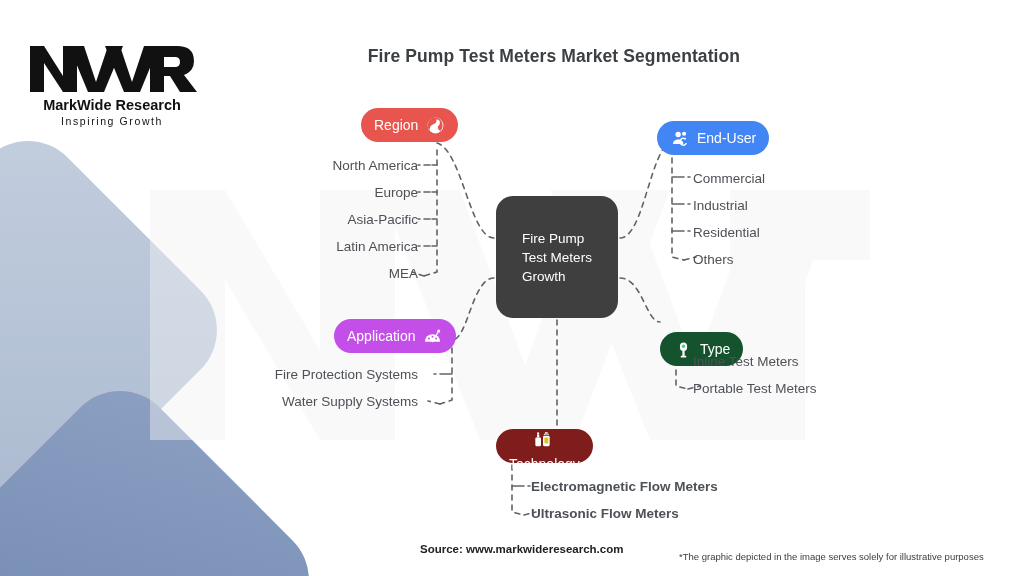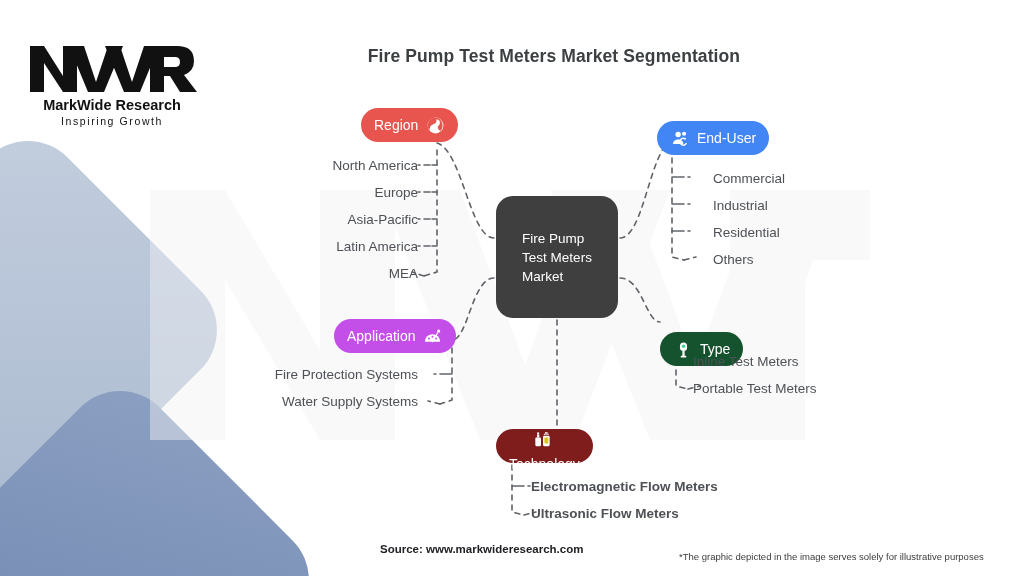--- a/index.html
+++ b/index.html
@@ -72,27 +72,27 @@
   #badge-technology{left:496px;top:429px;background:#7f1d1d;flex-direction:column;}
 
   
   .items{position:absolute;font-size:13.5px;color:#4d5156;}
   .items .it{height:27px;line-height:27px;white-space:nowrap;}
   .items.right-align{text-align:right;}
   .items.left-align{text-align:left;}
 
   #items-region{left:150px;top:152px;width:268px;}
   #items-application{left:140px;top:361px;width:278px;}
-  #items-enduser{left:693px;top:165px;width:240px;margin-left:20px;}
+  #items-enduser{left:693px;top:165px;width:240px;}
   #items-type{left:693px;top:348px;width:260px;}
   #items-technology{left:531px;top:473px;width:300px;font-weight:bold;}
 
   
   #source{
-    position:absolute;left:380px;top:543px;
+    position:absolute;left:420px;top:543px;
     font-size:11.5px;font-weight:bold;color:#202124;
   }
   #disclaimer{
     position:absolute;left:679px;top:551px;
     font-size:9.5px;color:#3c3c3c;
   }
 </style>
 </head>
 <body>
 
@@ -159,21 +159,21 @@
       <path d="M512 465 L512 512 L524 515"></path>
       <path d="M512 486 L524 486 M518 486 L530 486"></path>
       <path d="M524 515 L536 512"></path>
     </g>
   </svg>
 
   <div id="center-node">
     <div>
       <span>Fire Pump</span><br>
       <span>Test Meters</span><br>
-      <span>Market</span>
+      <span>Growth</span>
     </div>
   </div>
 
   <div class="badge" id="badge-region">
     <span class="b-lbl">Region</span>
     <span class="b-ico">
       <svg viewBox="0 0 24 24" width="19" height="19">
           <circle cx="12" cy="12" r="10" fill="#fff"></circle>
           <path d="M12 2a10 10 0 0 0-7 17 7 7 0 0 1 5-9 5 5 0 0 0 3-6 10 10 0 0 1 4 2 6 6 0 0 1-2 7 6 6 0 0 0 3 6A10 10 0 0 0 12 2z" fill="#e8554f"></path>
         </svg>

